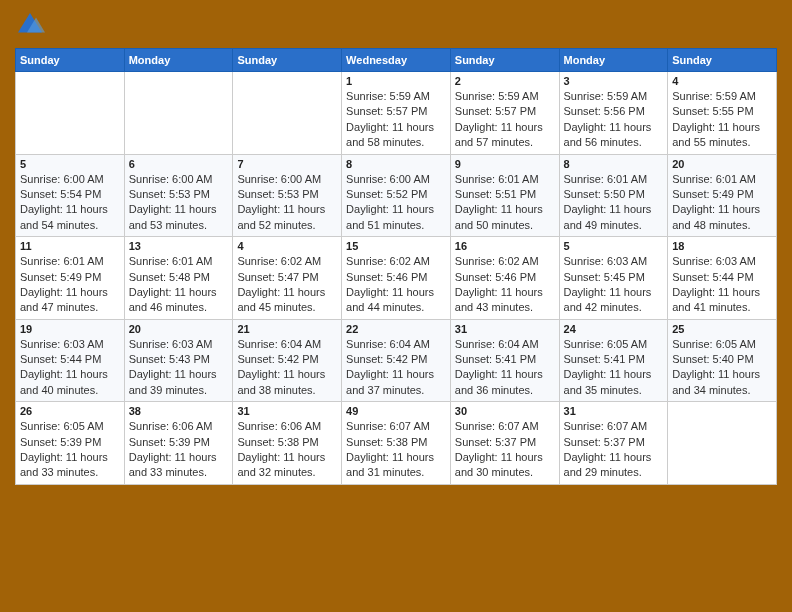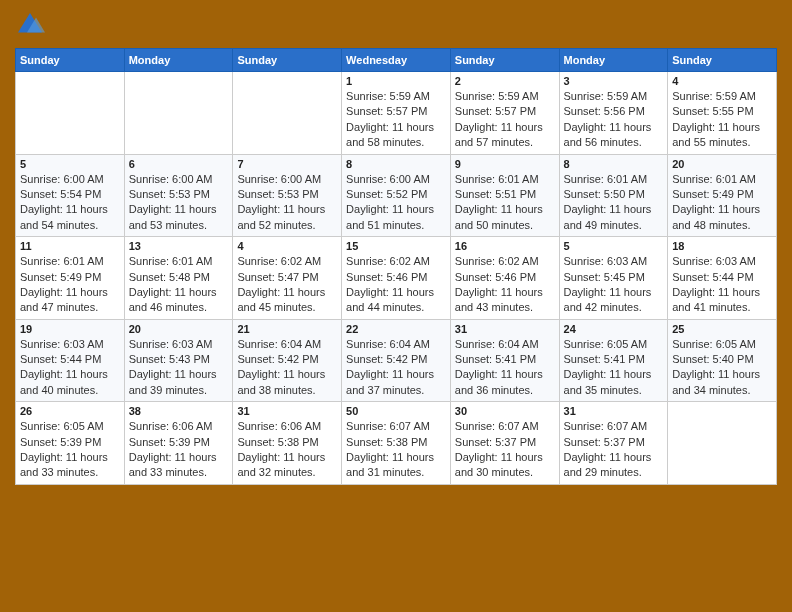--- a/index.html
+++ b/index.html
@@ -335,21 +335,21 @@
 and 33 minutes.</div>
           </td>
           <td>
             <span class="day-number">31</span>
             <div class="day-info" style="white-space: pre-line;">Sunrise: 6:06 AM
 Sunset: 5:38 PM
 Daylight: 11 hours
 and 32 minutes.</div>
           </td>
           <td>
-            <span class="day-number">50</span>
+            <span class="day-number">49</span>
             <div class="day-info" style="white-space: pre-line;">Sunrise: 6:07 AM
 Sunset: 5:38 PM
 Daylight: 11 hours
 and 31 minutes.</div>
           </td>
           <td>
             <span class="day-number">30</span>
             <div class="day-info" style="white-space: pre-line;">Sunrise: 6:07 AM
 Sunset: 5:37 PM
 Daylight: 11 hours

